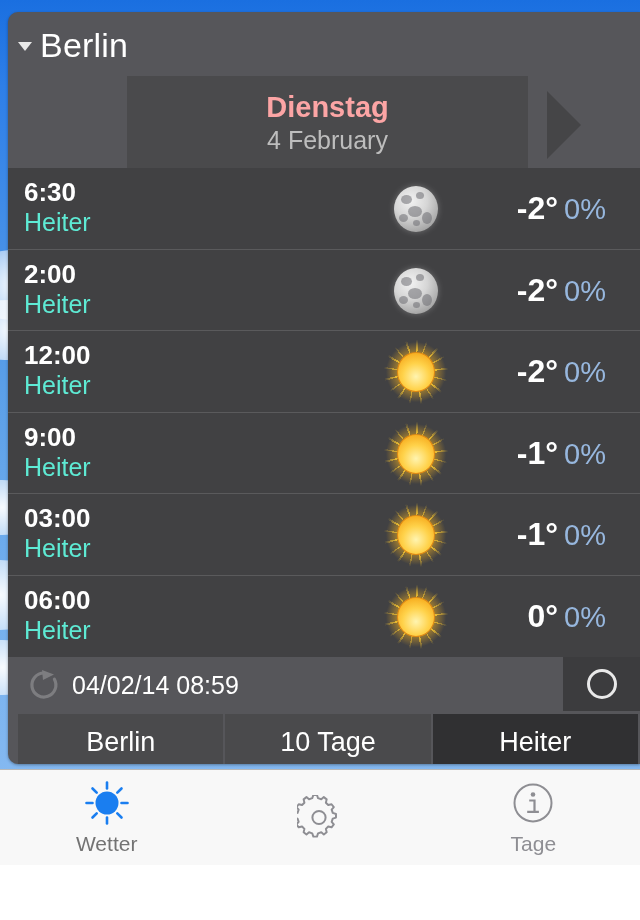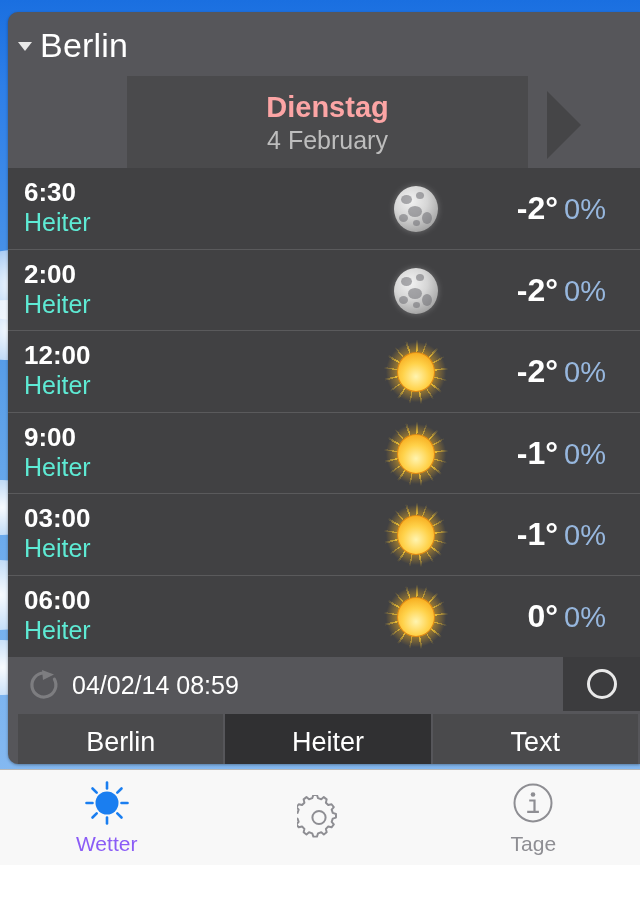--- a/index.html
+++ b/index.html
@@ -338,21 +338,21 @@
     align-items: center;
     justify-content: center;
     gap: 6px;
     cursor: pointer;
   }
   .tab-label {
     font-size: 21px;
     color: #8e8e93;
     line-height: 24px;
   }
-  .tab.active .tab-label { color: #8b5cf6; }
+  .tab.active .tab-label { color: #737373; }
   .tab-icon { width: 46px; height: 46px; position: relative; }
 </style>
 </head>
 <body>
 
 <div id="app">
 
   <div class="cloud" style="left:-40px; top:250px; width:110px; height:70px;"></div>
   <div class="cloud" style="left:-55px; top:300px; width:130px; height:60px;"></div>
   <div class="cloud" style="left:-48px; top:480px; width:100px; height:55px;"></div>
@@ -474,22 +474,22 @@
         </svg>
       </div>
       <div class="refresh-time">04/02/14 08:59</div>
       <div class="circle-btn">
         <div class="circle-ring"></div>
       </div>
     </div>
 
     <div class="segments" id="segments">
         <div class="seg">Berlin</div>
+        <div class="seg">10 Tage</div>
         <div class="seg active">Heiter</div>
-        <div class="seg">Text</div>
       </div>
   </div>
 
   <div class="dots" id="dots">
       <div class="dot active"></div>
       <div class="dot"></div>
       <div class="dot"></div>
       <div class="dot"></div>
       <div class="dot"></div>
     </div>

